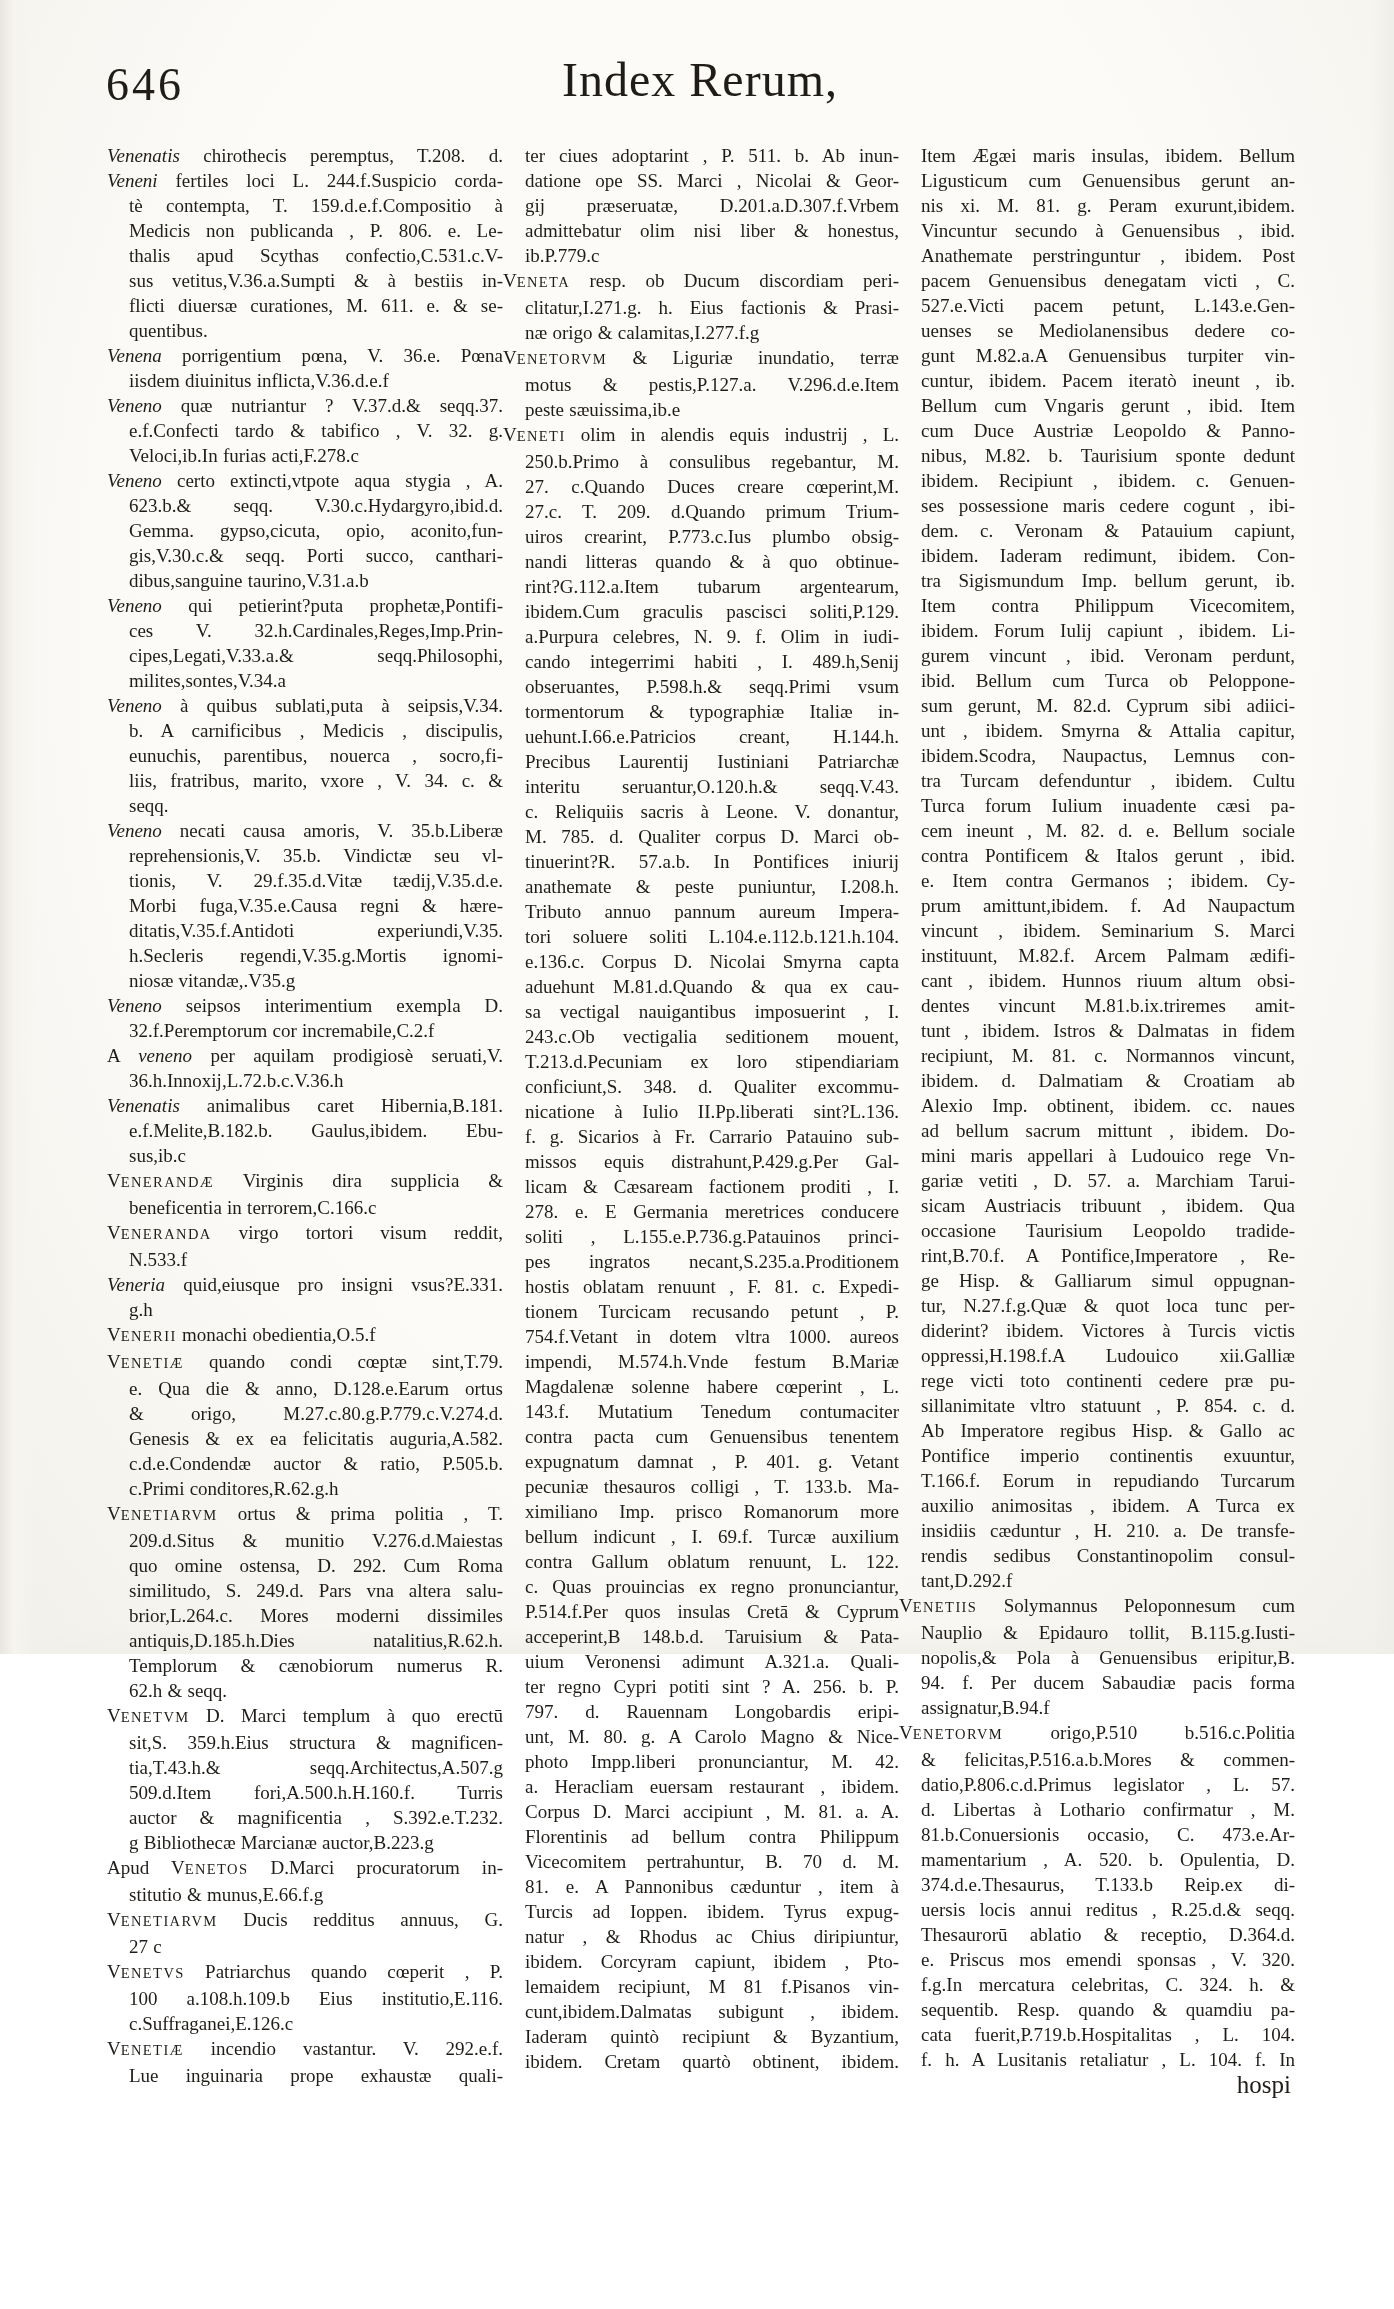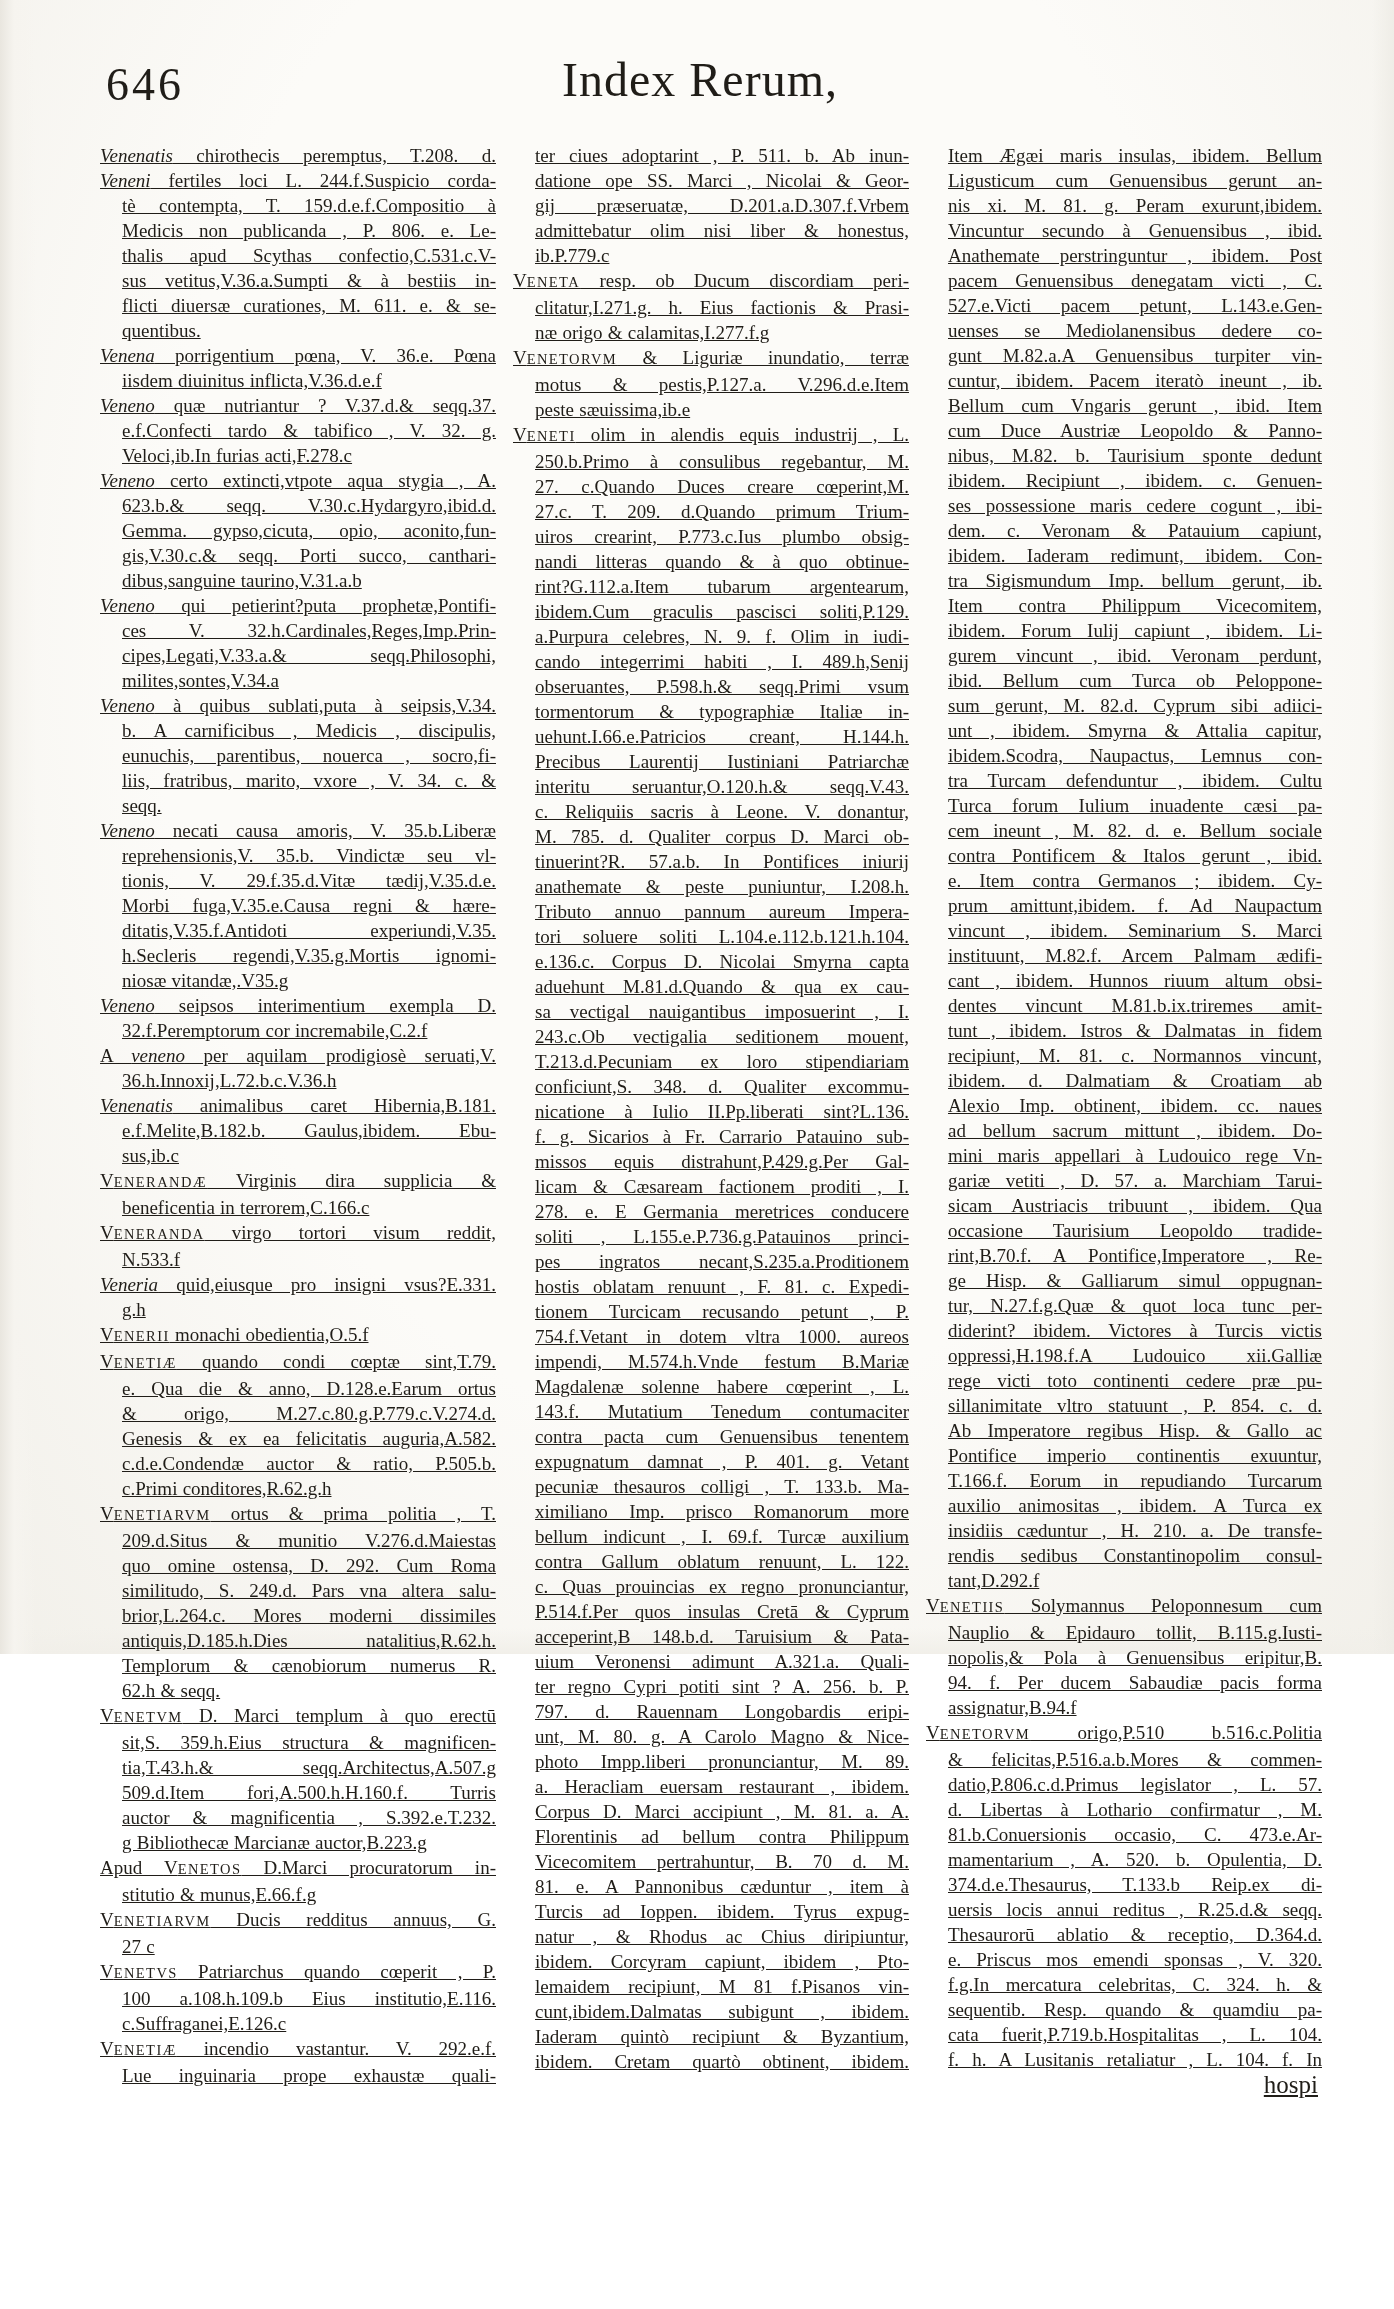--- a/index.html
+++ b/index.html
@@ -17,22 +17,22 @@
   }
   .pageno{
     position:absolute;left:106px;top:58px;
     font-size:46px;letter-spacing:3px;
   }
   .header{
     position:absolute;left:400px;top:52px;width:600px;
     text-align:center;font-size:48px;letter-spacing:1px;
   }
   .columns{
-    position:absolute;left:100px;top:143px;
-    display:flex;gap:17px;text-decoration:underline;
+    position:absolute;left:107px;top:143px;
+    display:flex;
   }
   .col{width:396px;}
   .entry{margin:0;}
   .line{
     font-size:19px;line-height:25px;
     text-align:justify;text-align-last:justify;
     word-spacing:0.5px;
   }
   .line.noj{text-align-last:left;}
   .entry .line{padding-left:22px;}
@@ -241,21 +241,21 @@
           <div class="line">ximiliano Imp. prisco Romanorum more</div>
           <div class="line">bellum indicunt , I. 69.f. Turcæ auxilium</div>
           <div class="line">contra Gallum oblatum renuunt, L. 122.</div>
           <div class="line">c. Quas prouincias ex regno pronunciantur,</div>
           <div class="line">P.514.f.Per quos insulas Cretā &amp; Cyprum</div>
           <div class="line">acceperint,B 148.b.d. Taruisium &amp; Pata-</div>
           <div class="line">uium Veronensi adimunt A.321.a. Quali-</div>
           <div class="line">ter regno Cypri potiti sint ? A. 256. b. P.</div>
           <div class="line">797. d. Rauennam Longobardis eripi-</div>
           <div class="line">unt, M. 80. g. A Carolo Magno &amp; Nice-</div>
-          <div class="line">photo Impp.liberi pronunciantur, M. 89.</div>
+          <div class="line">photo Impp.liberi pronunciantur, M. 42.</div>
           <div class="line">a. Heracliam euersam restaurant , ibidem.</div>
           <div class="line">Corpus D. Marci accipiunt , M. 81. a. A.</div>
           <div class="line">Florentinis ad bellum contra Philippum</div>
           <div class="line">Vicecomitem pertrahuntur, B. 70 d. M.</div>
           <div class="line">81. e. A Pannonibus cæduntur , item à</div>
           <div class="line">Turcis ad Ioppen. ibidem. Tyrus expug-</div>
           <div class="line">natur , &amp; Rhodus ac Chius diripiuntur,</div>
           <div class="line">ibidem. Corcyram capiunt, ibidem , Pto-</div>
           <div class="line">lemaidem recipiunt, M 81 f.Pisanos vin-</div>
           <div class="line">cunt,ibidem.Dalmatas subigunt , ibidem.</div>

